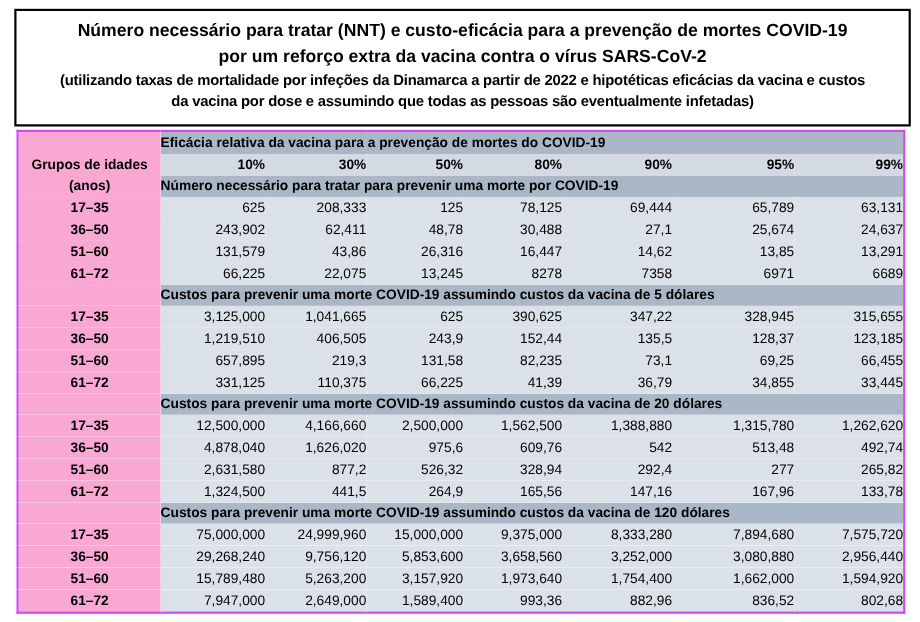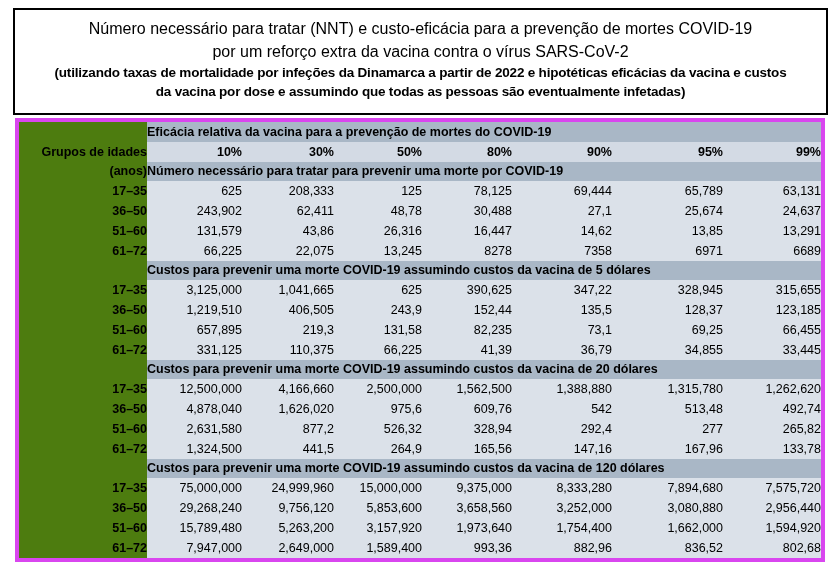--- a/index.html
+++ b/index.html
@@ -26,51 +26,51 @@
     width: 811px;
     height: 96px;
     border: 2px solid #000000;
     background: #ffffff;
     text-align: center;
     padding-top: 7px;
     box-sizing: content-box;
   }
   .title-line {
     font-size: 16px;
-    font-weight: normal;
+    font-weight: bold;
     line-height: 23px;
     white-space: nowrap;
   }
   .subtitle-line {
     font-size: 13.5px;
     font-weight: bold;
     line-height: 19px;
     white-space: nowrap;
     letter-spacing: -0.2px;
   }
   table.nnt {
     position: absolute;
     left: 15px;
     top: 118px;
     border-collapse: collapse;
     table-layout: fixed;
-    border: 4px solid #d946ef;
+    border: 2px solid #d946ef;
     font-size: 12.5px;
   }
   table.nnt td {
     height: 19.8px;
     padding: 0;
     overflow: hidden;
     white-space: nowrap;
     vertical-align: middle;
   }
   td.lbl {
-    background: #4d7c0f;
-    font-weight: bold;
-    text-align: right;
+    background: #f9a8d4;
+    font-weight: bold;
+    text-align: center;
   }
   td.sechdr {
     background: #a9b7c6;
     font-weight: bold;
     text-align: left;
     padding-left: 5px;
   }
   td.pct {
     background: #d3dae4;
     font-weight: bold;

